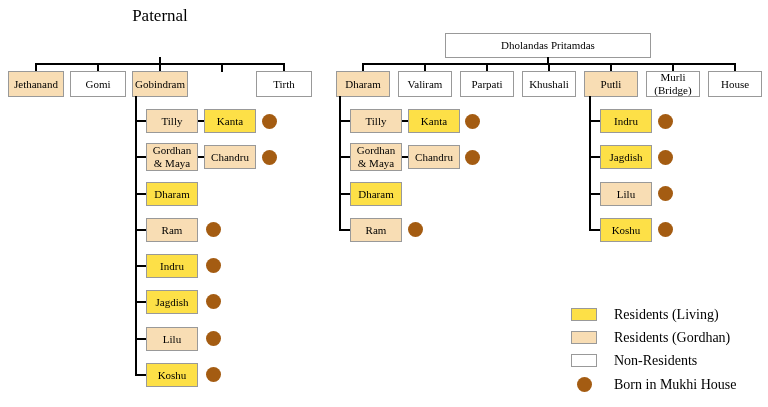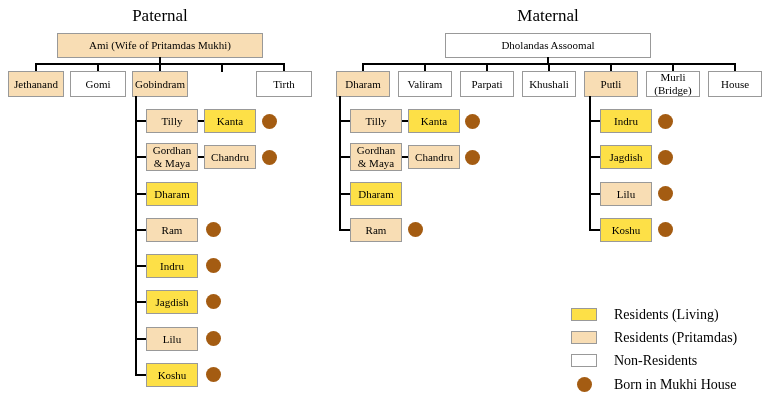--- a/index.html
+++ b/index.html
@@ -22,23 +22,21 @@
   .dot{position:absolute;width:15px;height:15px;border-radius:50%;background:#A45C12;}
   .lg-swatch{position:absolute;box-sizing:border-box;width:26px;height:13px;border:1px solid #999;}
   .lg-label{position:absolute;font-size:14px;line-height:15px;}
 </style>
 </head>
 <body>
 
 <div id="canvas">
 
   <div class="title" style="left:57px;top:6px;width:206px">Paternal</div>
-  <div class="title" style="left:445px;top:6px;width:206px">Maternal</div>
 
-  <div class="box deceased" style="left:57px;top:33px;width:206px;height:25px">Ami (Wife of Pritamdas Mukhi)</div>
 
   <div class="vline" style="left:159px;top:57px;height:7px"></div>
   <div class="hline" style="left:35px;top:63px;width:250px"></div>
   <div class="vline" style="left:35px;top:63px;height:9px"></div>
   <div class="vline" style="left:97px;top:63px;height:9px"></div>
   <div class="vline" style="left:159px;top:63px;height:9px"></div>
   <div class="vline" style="left:221px;top:63px;height:9px"></div>
   <div class="vline" style="left:283px;top:63px;height:9px"></div>
 
   <div class="box deceased" style="left:8px;top:71px;width:56px;height:26px">Jethanand</div>
@@ -76,21 +74,21 @@
 
   <div class="box living" style="left:146px;top:290px;width:52px;height:24px">Jagdish</div>
   <div class="dot" style="left:206px;top:294px"></div>
 
   <div class="box deceased" style="left:146px;top:327px;width:52px;height:24px">Lilu</div>
   <div class="dot" style="left:206px;top:331px"></div>
 
   <div class="box living" style="left:146px;top:363px;width:52px;height:24px">Koshu</div>
   <div class="dot" style="left:206px;top:367px"></div>
 
-  <div class="box nonres" style="left:445px;top:33px;width:206px;height:25px">Dholandas Assoomal</div>
+  <div class="box nonres" style="left:445px;top:33px;width:206px;height:25px">Dholandas Pritamdas</div>
 
   <div class="vline" style="left:547px;top:57px;height:7px"></div>
   <div class="hline" style="left:362px;top:63px;width:374px"></div>
   <div class="vline" style="left:362px;top:63px;height:9px"></div>
   <div class="vline" style="left:424px;top:63px;height:9px"></div>
   <div class="vline" style="left:486px;top:63px;height:9px"></div>
   <div class="vline" style="left:548px;top:63px;height:9px"></div>
   <div class="vline" style="left:610px;top:63px;height:9px"></div>
   <div class="vline" style="left:672px;top:63px;height:9px"></div>
   <div class="vline" style="left:734px;top:63px;height:9px"></div>
@@ -139,21 +137,21 @@
   <div class="box deceased" style="left:600px;top:182px;width:52px;height:24px">Lilu</div>
   <div class="dot" style="left:658px;top:186px"></div>
 
   <div class="box living" style="left:600px;top:218px;width:52px;height:24px">Koshu</div>
   <div class="dot" style="left:658px;top:222px"></div>
 
   <div class="lg-swatch living" style="left:571px;top:308px"></div>
   <div class="lg-label" style="left:614px;top:307px">Residents (Living)</div>
 
   <div class="lg-swatch deceased" style="left:571px;top:331px"></div>
-  <div class="lg-label" style="left:614px;top:330px">Residents (Pritamdas)</div>
+  <div class="lg-label" style="left:614px;top:330px">Residents (Gordhan)</div>
 
   <div class="lg-swatch nonres" style="left:571px;top:354px"></div>
   <div class="lg-label" style="left:614px;top:353px">Non-Residents</div>
 
   <div class="dot" style="left:577px;top:377px"></div>
   <div class="lg-label" style="left:614px;top:377px">Born in Mukhi House</div>
 
 </div>
 
 </body></html>

